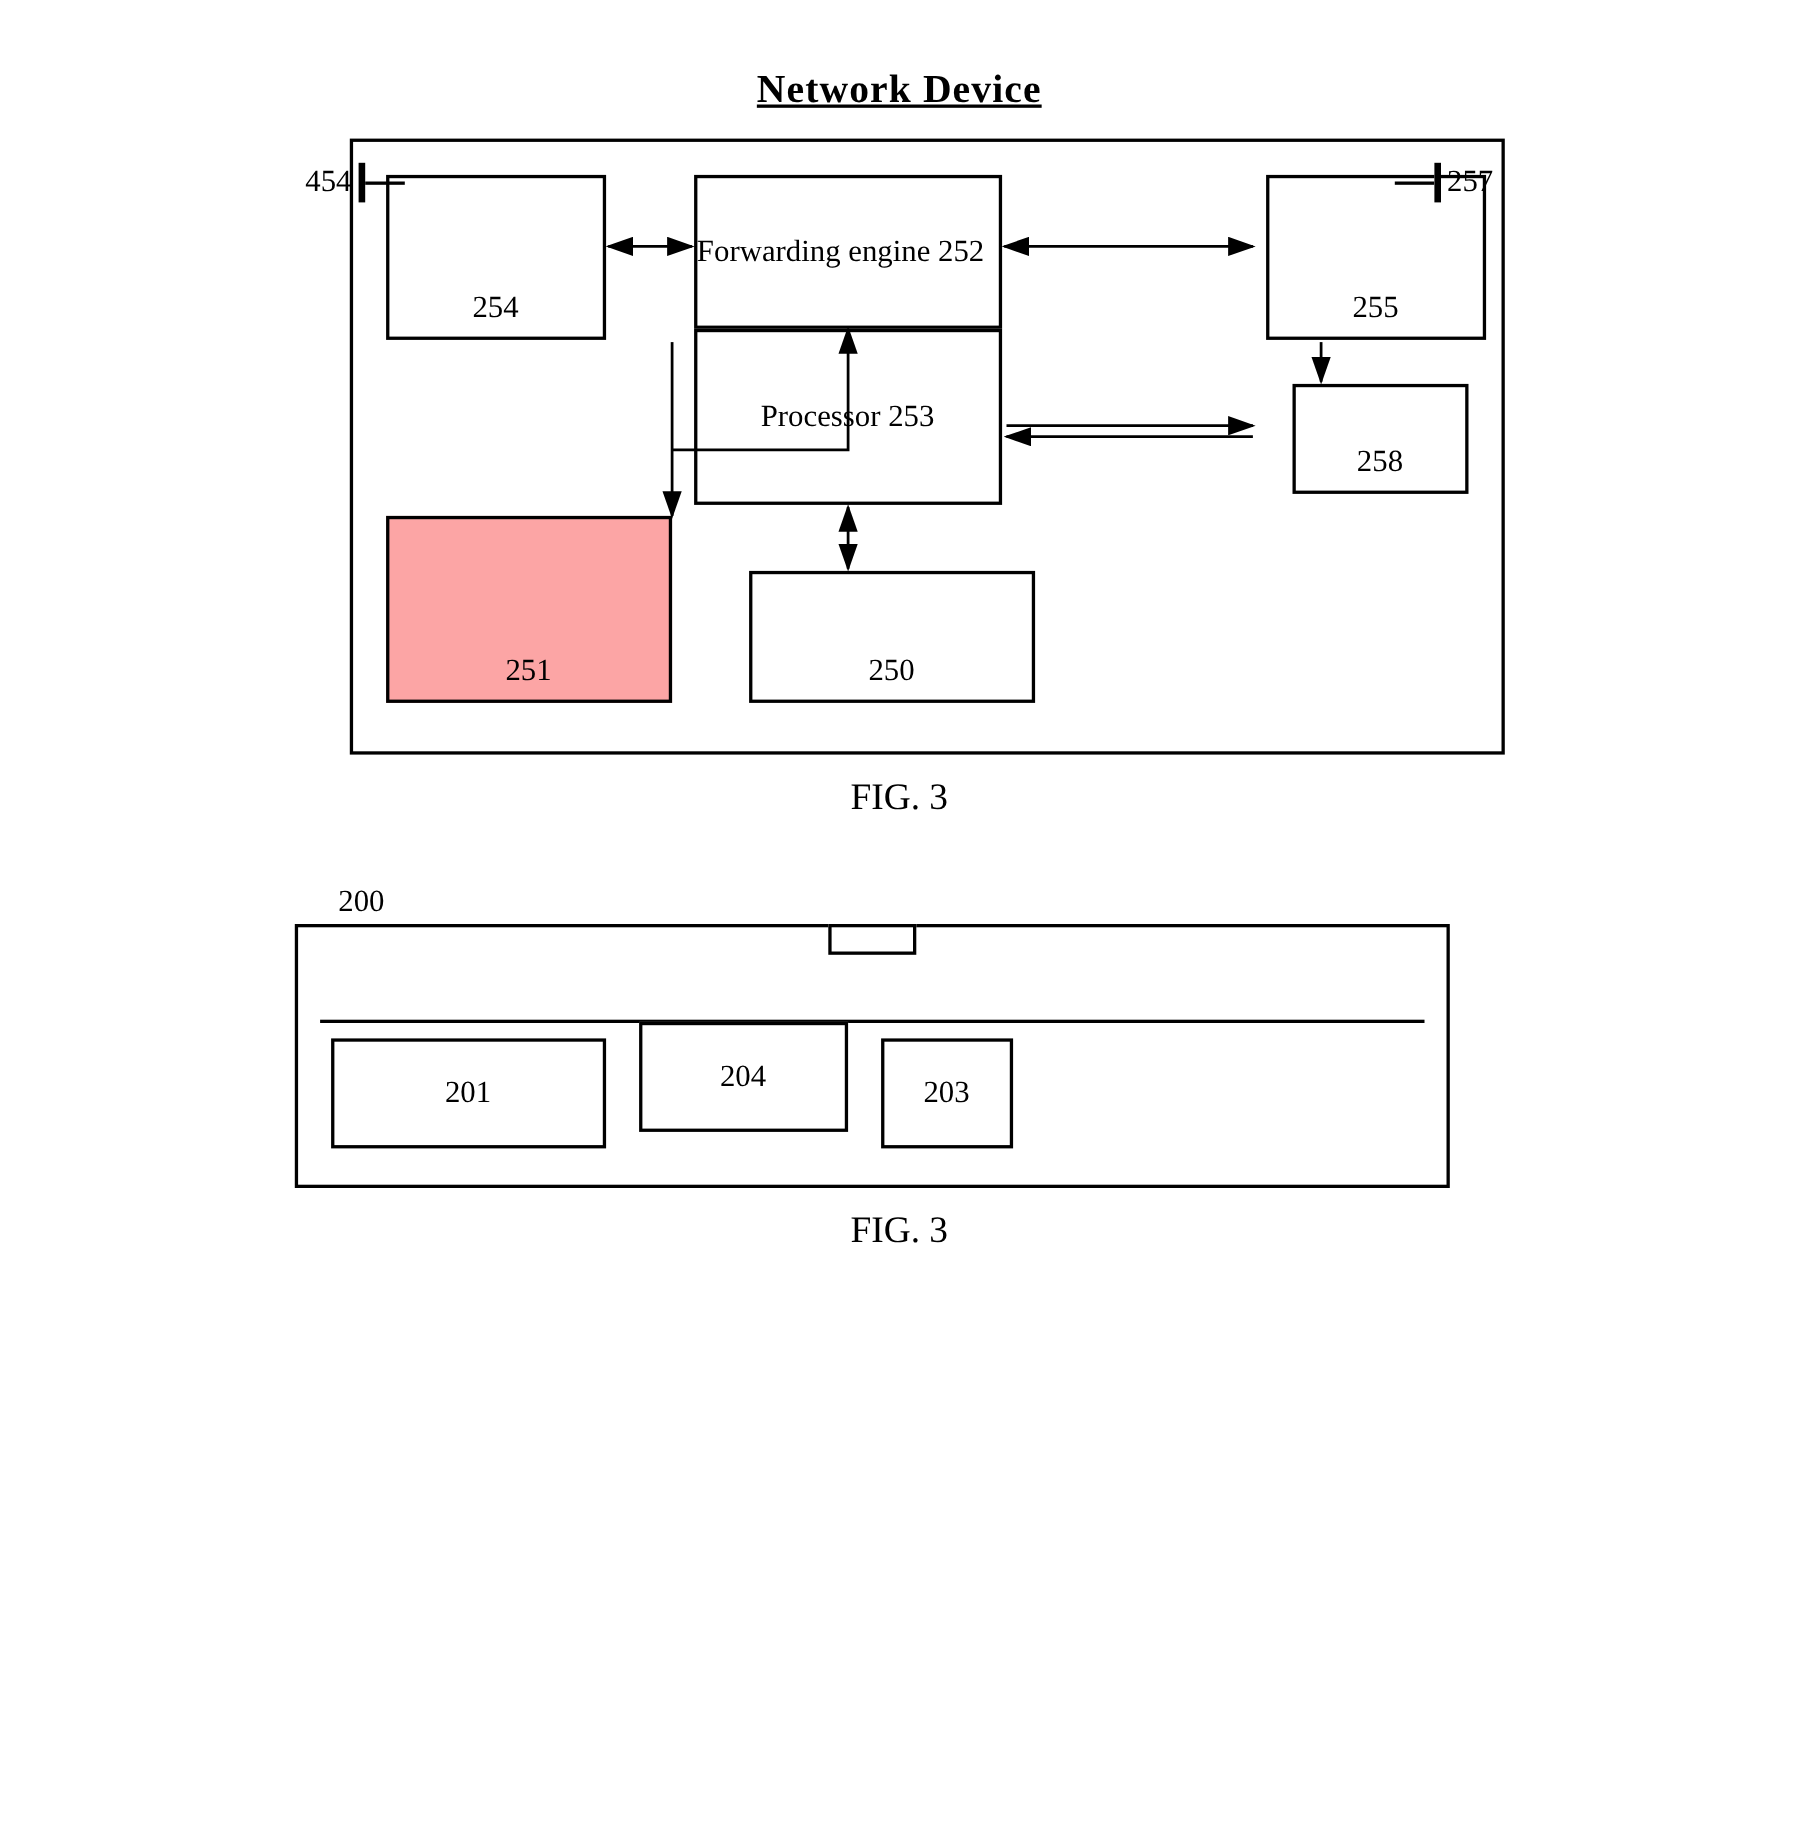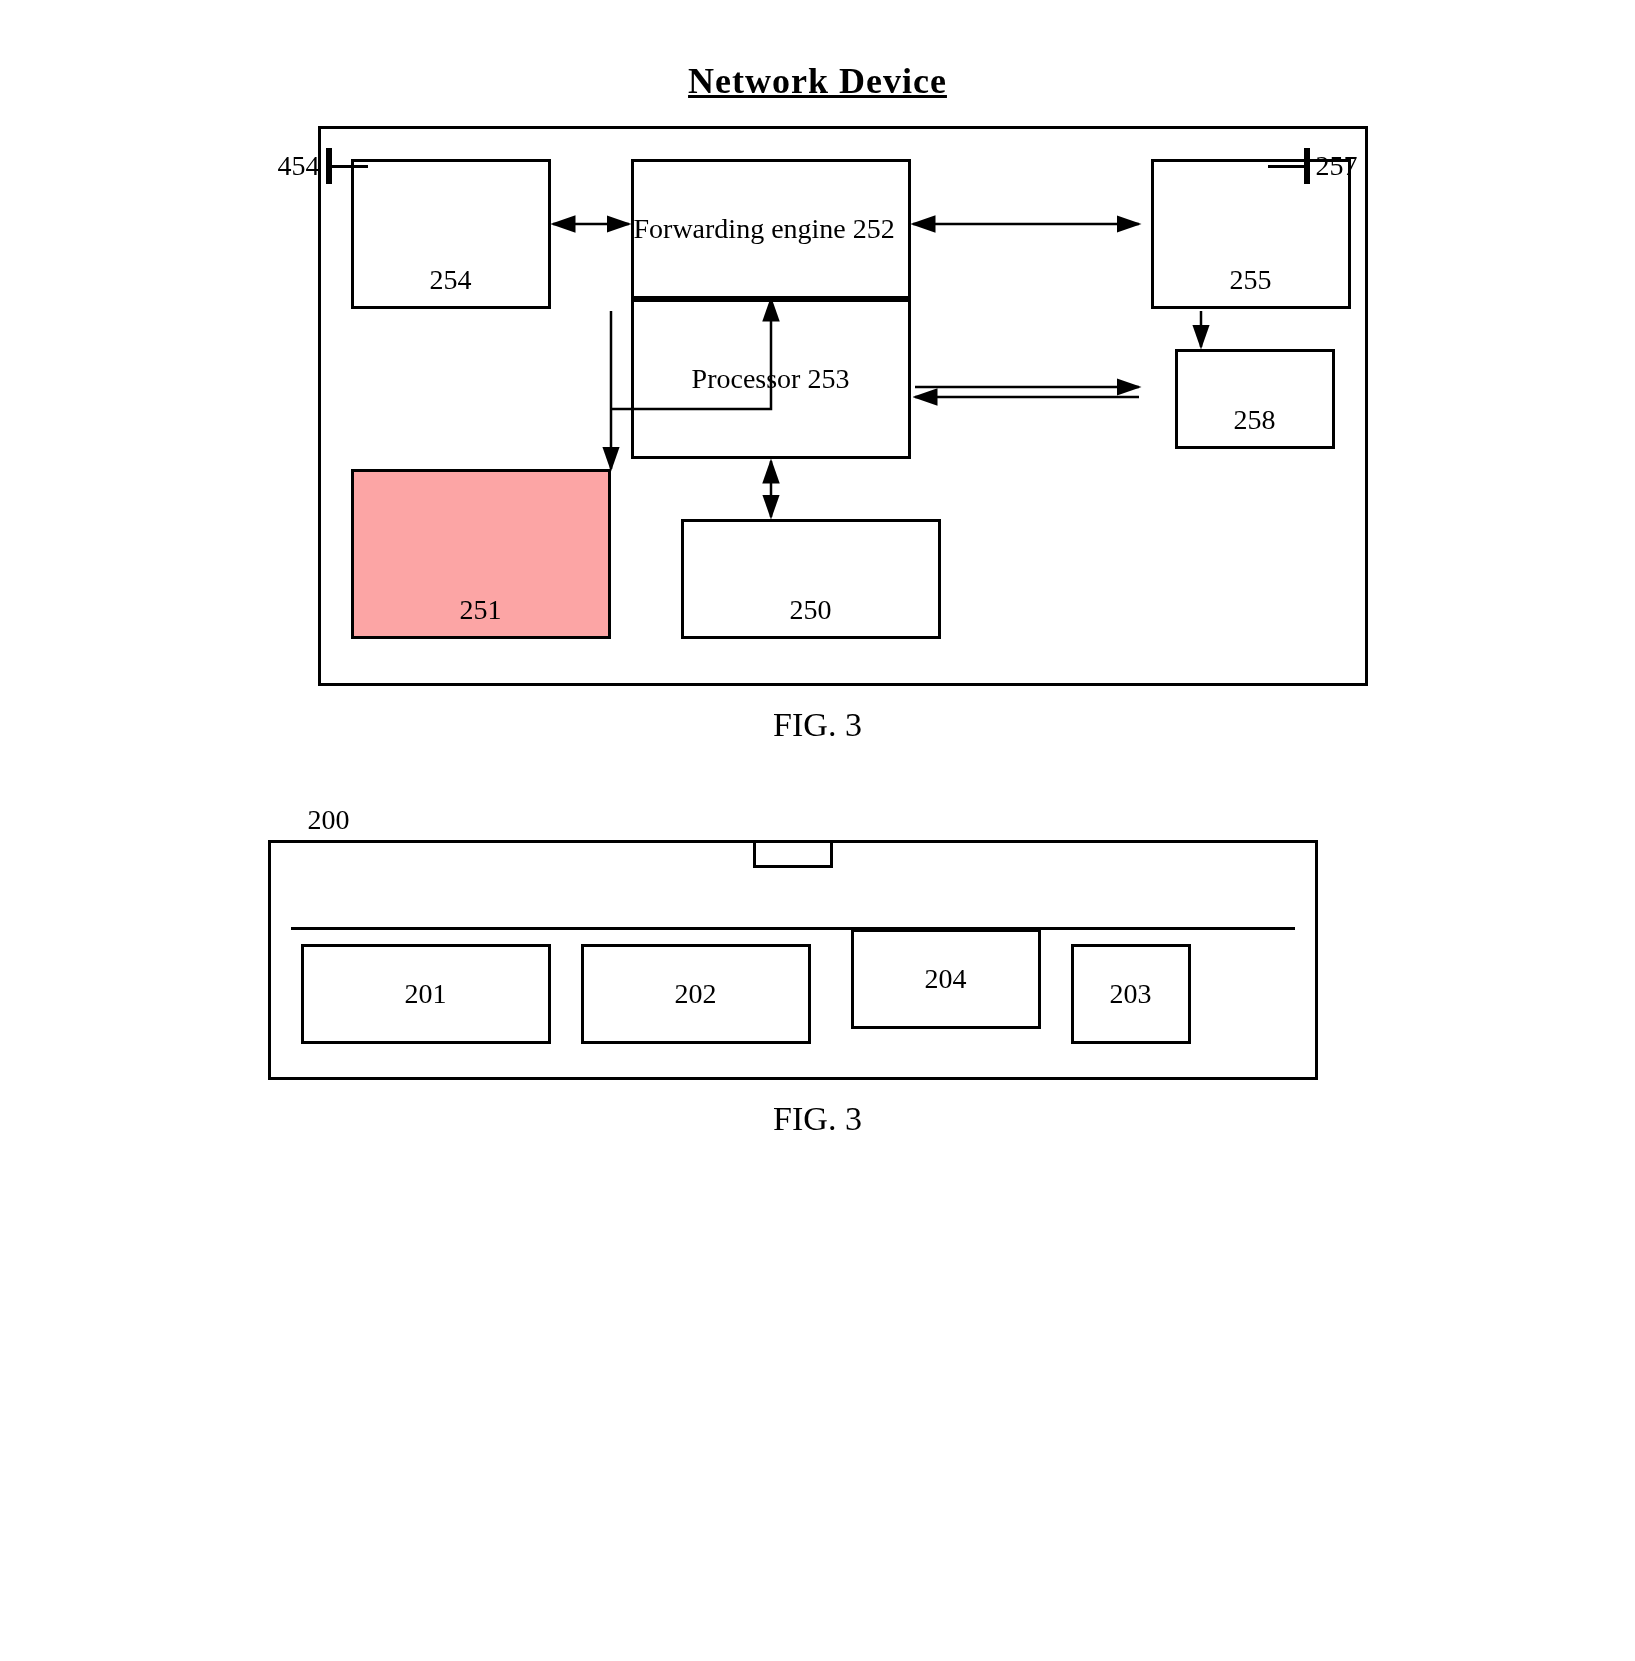--- a/index.html
+++ b/index.html
@@ -340,23 +340,20 @@
   <div class="label-200">200</div>
 
   <div class="fig3-outer" style="margin-left:0;">
 
     <div class="fig3-notch"></div>
 
     <div class="fig3-inner-row">
       <div class="fig3-box fig3-box-201">
         <span>201</span>
       </div>
-      <div class="fig3-box fig3-box-202">
-        <span>202</span>
-      </div>
       <div class="fig3-box fig3-box-204">
         <span>204</span>
       </div>
       <div class="fig3-box fig3-box-203">
         <span>203</span>
       </div>
     </div>
   </div>
 
   <div class="fig3-caption">FIG. 3</div>

